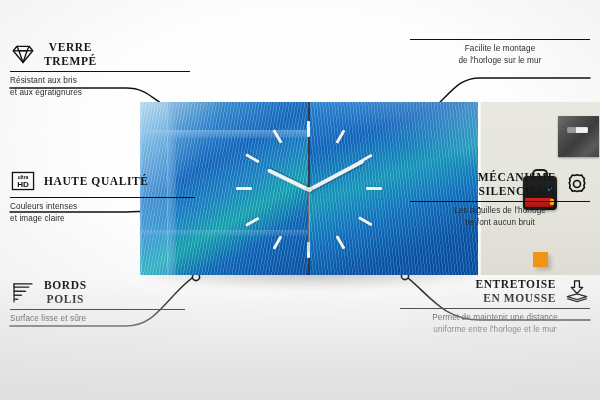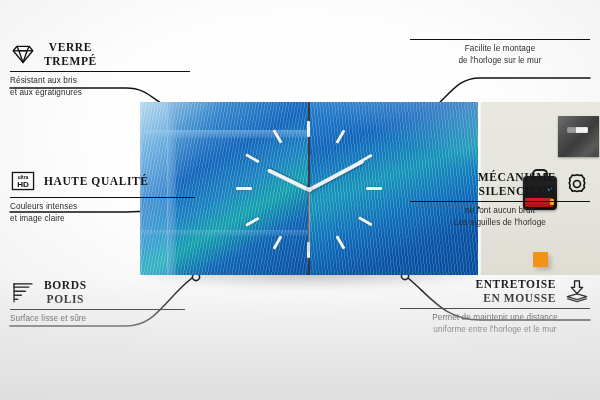--- a/index.html
+++ b/index.html
@@ -285,22 +285,22 @@
       </div>
       <svg class="ico" viewBox="0 0 32 32">
         <g fill="none" stroke="#111" stroke-width="2" stroke-linejoin="round">
           <path d="M16 4.5 l3 1 l2.6 -0.6 l1.6 2.5 l1.9 1.9 l-0.6 2.6 l1 3 l-1 3 l0.6 2.6 l-1.9 1.9 l-1.6 2.5 l-2.6 -0.6 l-3 1 l-3 -1 l-2.6 0.6 l-1.6 -2.5 l-1.9 -1.9 l0.6 -2.6 l-1 -3 l1 -3 l-0.6 -2.6 l1.9 -1.9 l1.6 -2.5 l2.6 0.6 z"></path>
           <circle cx="16" cy="16" r="4.3"></circle>
         </g>
       </svg>
     </div>
     <div class="rule"></div>
     <div class="desc">
+      <div>Les aiguilles de l'horloge</div>
       <div>ne font aucun bruit</div>
-      <div>Les aiguilles de l'horloge</div>
     </div>
   </div>
 
   <div class="feature right" style="left:400px; top:277px; width:190px;">
     <div class="head">
       <div class="title">
         <div>ENTRETOISE</div>
         <div>EN MOUSSE</div>
       </div>
       <svg class="ico" viewBox="0 0 32 32">

